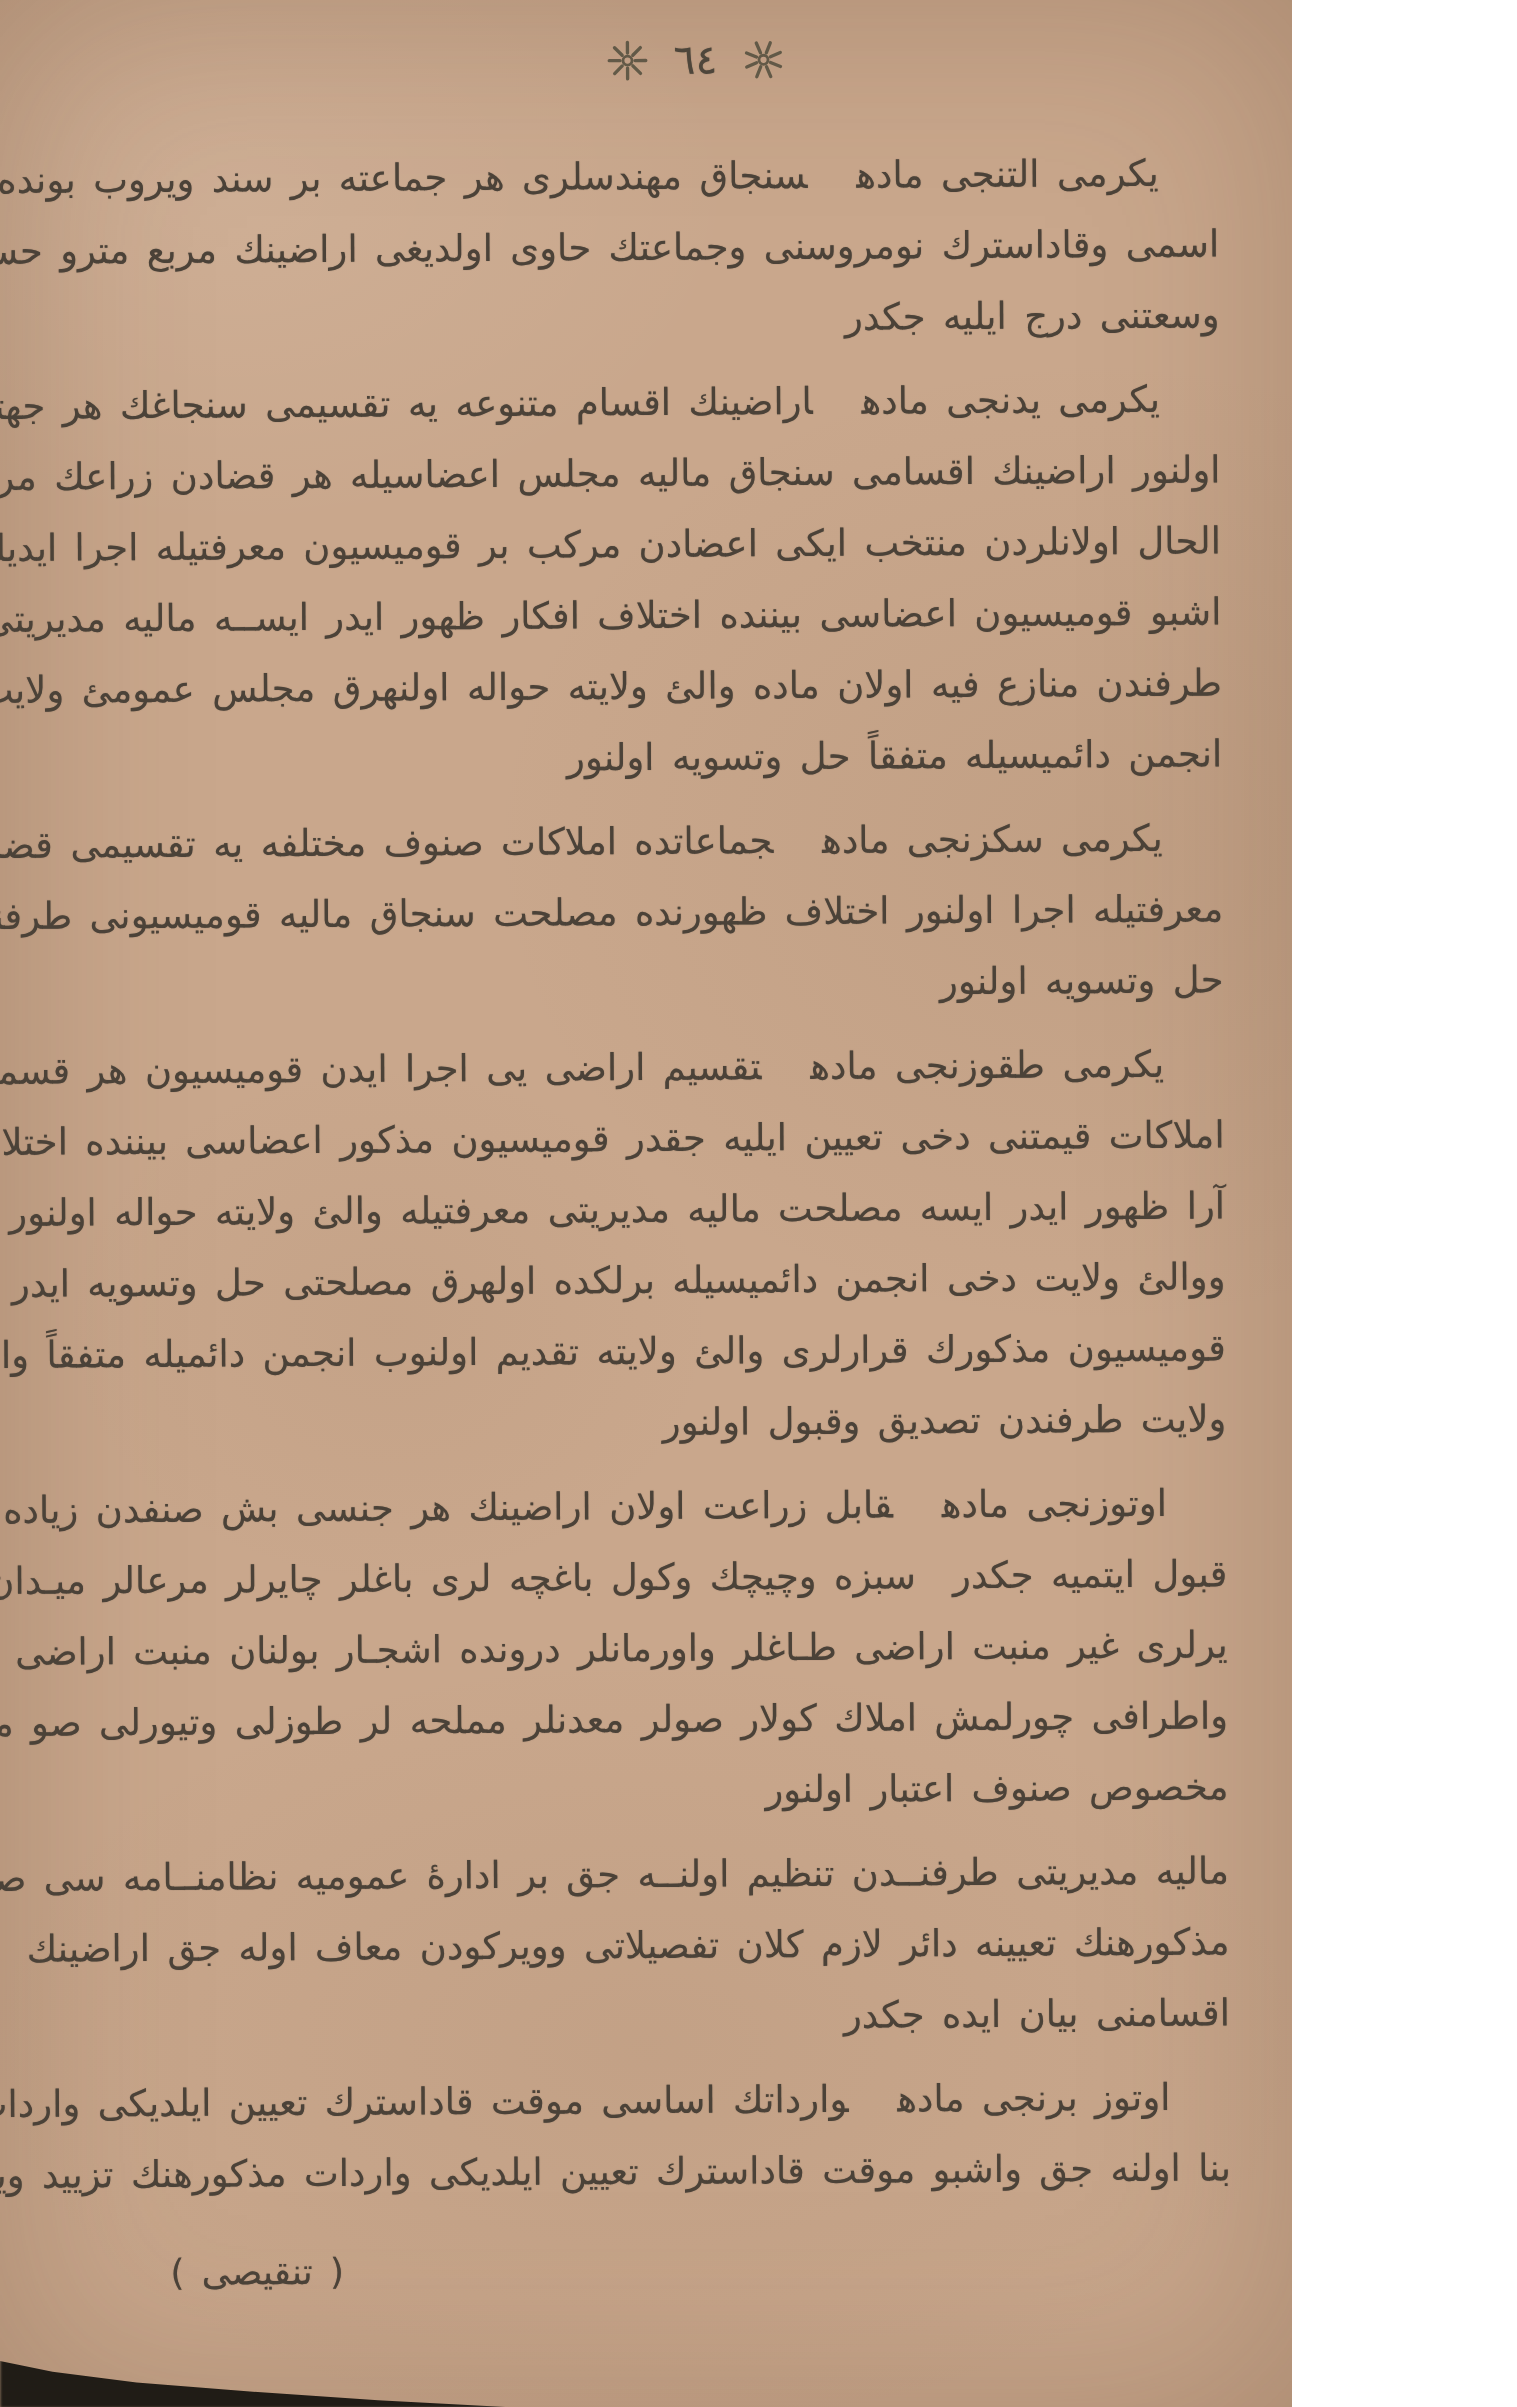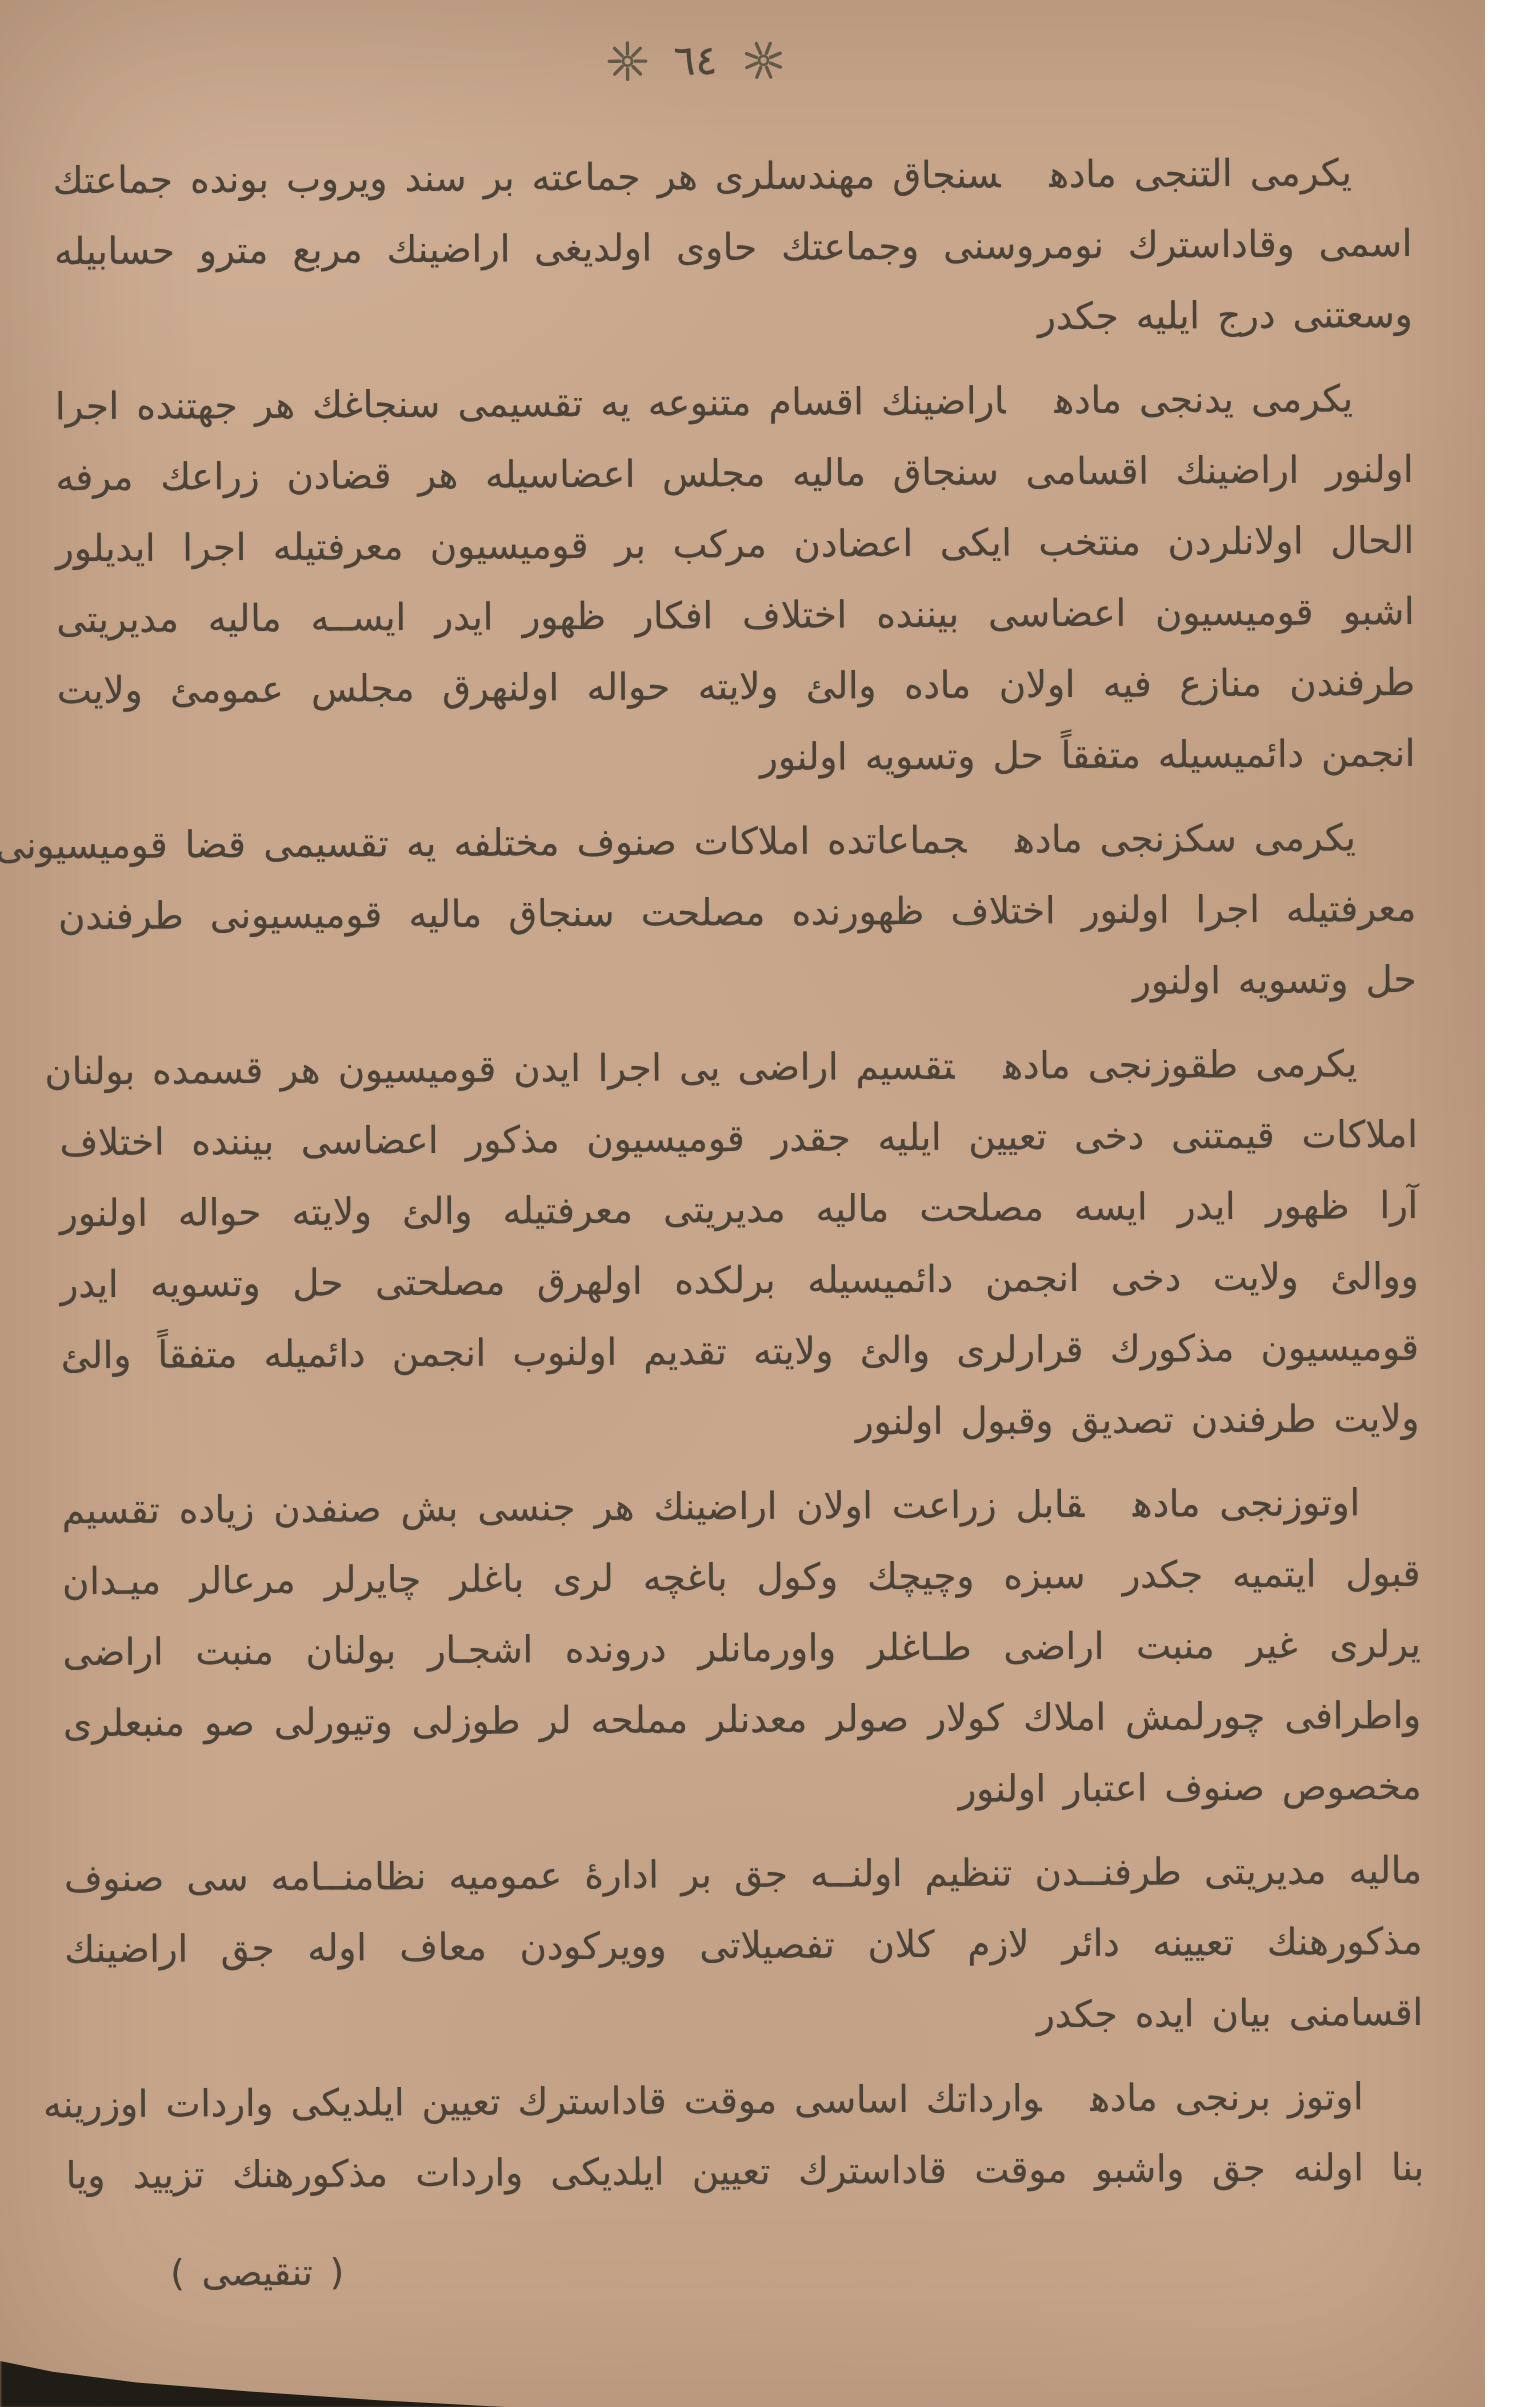--- a/index.html
+++ b/index.html
@@ -7,21 +7,21 @@
     padding: 0;
   }
   body {
     width: 1518px;
     height: 2408px;
     overflow: hidden;
     font-family: "DejaVu Sans", sans-serif;
   }
   .page {
     position: relative;
-    width: 1485px;
+    width: 1292px;
     height: 2408px;
     background:
       radial-gradient(ellipse 843px 562px at 18% 8%, rgba(255,244,230,0.10), transparent 60%),
       radial-gradient(ellipse 937px 750px at 85% 35%, rgba(125,95,65,0.10), transparent 65%),
       radial-gradient(ellipse 1124px 656px at 50% 85%, rgba(120,88,60,0.08), transparent 60%),
       radial-gradient(ellipse 468px 375px at 30% 55%, rgba(140,105,75,0.07), transparent 70%),
       #c9a78c;
     box-shadow: inset 0 0 206px rgba(88,62,40,0.28);
     color: #4b4238;
   }

